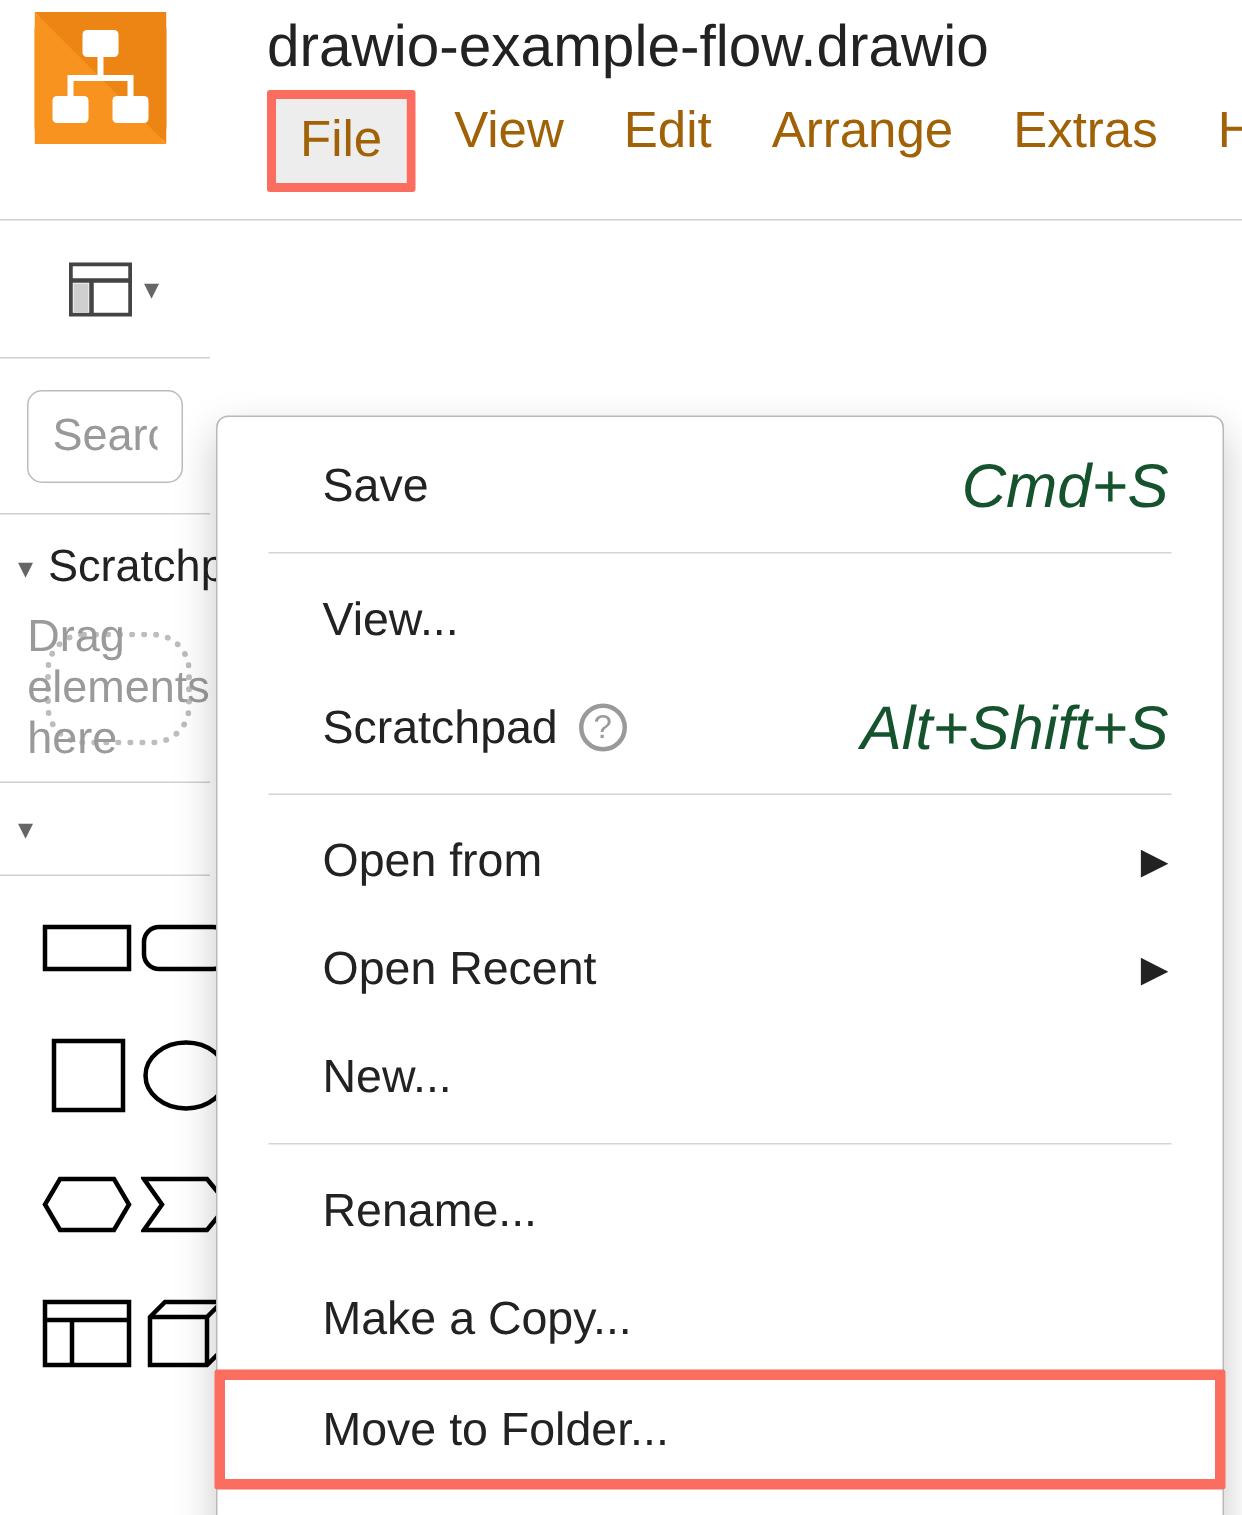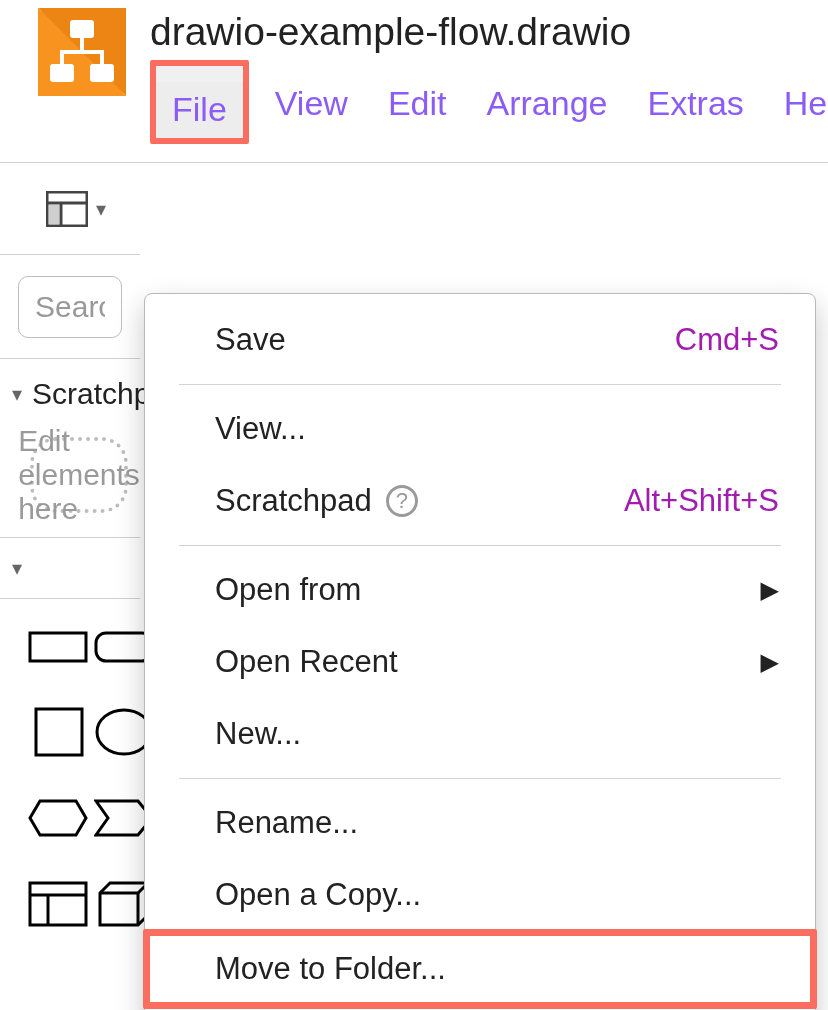--- a/index.html
+++ b/index.html
@@ -9,21 +9,22 @@
     font-family: -apple-system, "Helvetica Neue", Arial, sans-serif;
     background: #fff;
     color: #111;
     overflow: hidden;
   }
 
   
   .header {
     display: flex;
     align-items: flex-start;
-    padding: 8px 0 0 38px;
+    padding: 8px 0 0 23px;
+    gap: 43px;
   }
   .logo {
     width: 88px;
     height: 88px;
     border-radius: 12px;
     background: #F7931E;
     position: relative;
     flex: 0 0 auto;
   }
   .logo svg { position: absolute; inset: 0; }
@@ -37,25 +38,24 @@
   }
 
   .menubar {
     display: flex;
     align-items: flex-start;
     margin-top: 6px;
     gap: 12px;
   }
   .menu-item {
     font-size: 34px;
-    color: #8b5cf6;
+    color: #a16207;
     padding: 10px 14px 14px;
     cursor: default;
     line-height: 1;
-    margin-top: 16px;
   }
 
   .file-highlight {
     border: 6px solid #FB6D5E;
     border-radius: 2px;
     padding: 0;
     background: #F0F0F0;
   }
   .file-highlight .menu-item {
     padding: 10px 16px 12px;
@@ -171,22 +171,23 @@
     align-items: center;
     height: 72px;
     padding: 0 36px 0 70px;
     font-size: 31px;
     color: #222;
     cursor: default;
     position: relative;
   }
   .dd-item .shortcut {
     margin-left: auto;
-    color: #a21caf;
-    font-size: 31px;
+    color: #14532d;
+    font-size: 41px;
+    font-style: italic;
   }
   .dd-item .sub-arrow {
     margin-left: auto;
     color: #222;
     font-size: 24px;
   }
   .dd-item .help-circle {
     margin-left: 14px;
     width: 32px;
     height: 32px;
@@ -270,21 +271,21 @@
     <div class="search-row">
       <input class="search-input" placeholder="Search Shapes" style="">
     </div>
 
     <div class="under-scratch">
       <div class="section-header">
         <span class="tri">▾</span>
         <span>Scratchpad</span>
       </div>
       <div class="scratch-box">
-        <span>Edit elements here</span>
+        <span>Drag elements here</span>
       </div>
     </div>
 
     <div class="section-header" style="border-bottom:1px solid #d0d0d0; padding-bottom:18px;">
       <span class="tri">▾</span>
     </div>
 
     <div class="shapes-grid">
       <span class="shape">
         <svg viewBox="0 0 60 54">
@@ -357,21 +358,21 @@
       <span class="sub-arrow">▶</span>
     </div>
     <div class="dd-item">
       <span>New...</span>
     </div>
     <div class="dd-sep"></div>
     <div class="dd-item">
       <span>Rename...</span>
     </div>
     <div class="dd-item">
-      <span>Open a Copy...</span>
+      <span>Make a Copy...</span>
     </div>
     <div class="dd-item move-highlight">
       <span>Move to Folder...</span>
     </div>
     <div class="dd-item">
       <span>Import from</span>
 
     </div>
 
   </div>

